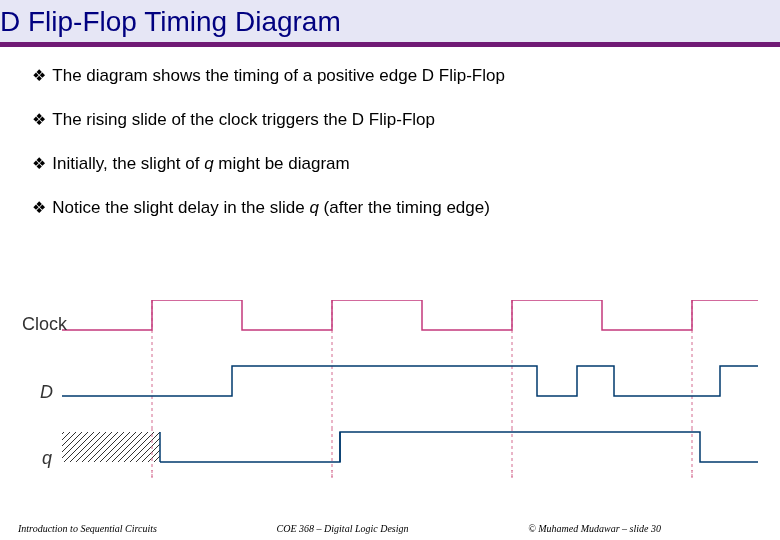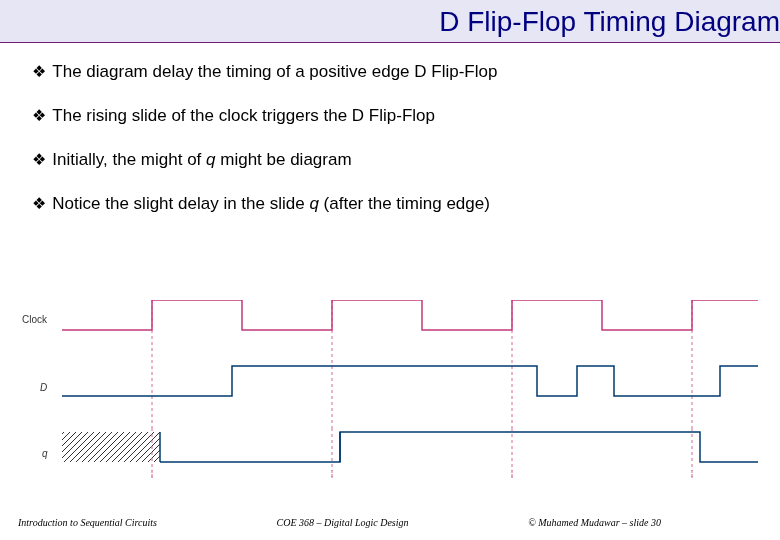--- a/index.html
+++ b/index.html
@@ -7,22 +7,22 @@
     width: 780px;
     height: 540px;
     background: #fff;
     font-family: Arial, sans-serif;
     position: relative;
     overflow: hidden;
   }
   .title-bar {
     background: #e6e6f5;
     padding: 6px 0 4px 0;
-    text-align: right;
-    border-bottom: 1px solid #701a75;
+    text-align: left;
+    border-bottom: 5px solid #701a75;
   }
   .title-text {
     font-family: "Comic Sans MS", cursive, sans-serif;
     font-size: 28px;
     color: #000080;
     font-weight: normal;
   }
   .bullets {
     padding: 18px 32px 8px 32px;
   }
@@ -46,28 +46,28 @@
   .ital { font-style: italic; }
   .diagram {
     position: absolute;
     left: 22px;
     top: 300px;
     width: 736px;
     height: 200px;
   }
   .sig-label {
     position: absolute;
-    font-size: 10px;
+    font-size: 18px;
     color: #333;
     font-family: Arial, sans-serif;
   }
   .sig-label.ital { font-style: italic; }
   .footer {
     position: absolute;
-    bottom: 12px;
+    bottom: 6px;
     left: 0;
     width: 679px;
     display: flex;
     justify-content: space-between;
     padding: 0 18px;
     font-size: 10px;
     font-style: italic;
     color: #000;
     font-family: "Times New Roman", serif;
   }
@@ -76,33 +76,33 @@
 <body>
 
 <div class="title-bar">
   <div class="title-text">D Flip-Flop Timing Diagram</div>
 </div>
 
 <div class="bullets">
   <div class="bullet-row">
     <span class="bullet-icon">❖</span>
     <span class="bullet-text">
-      <span>The diagram delay the timing of a positive edge D Flip-Flop</span><span class="ital"></span><span></span>
+      <span>The diagram shows the timing of a positive edge D Flip-Flop</span><span class="ital"></span><span></span>
     </span>
   </div>
   <div class="bullet-row">
     <span class="bullet-icon">❖</span>
     <span class="bullet-text">
       <span>The rising slide of the clock triggers the D Flip-Flop</span><span class="ital"></span><span></span>
     </span>
   </div>
   <div class="bullet-row">
     <span class="bullet-icon">❖</span>
     <span class="bullet-text">
-      <span>Initially, the might of </span><span class="ital">q</span><span> might be diagram</span>
+      <span>Initially, the slight of </span><span class="ital">q</span><span> might be diagram</span>
     </span>
   </div>
   <div class="bullet-row">
     <span class="bullet-icon">❖</span>
     <span class="bullet-text">
       <span>Notice the slight delay in the slide </span><span class="ital">q</span><span> (after the timing edge)</span>
     </span>
   </div>
 </div>
 

